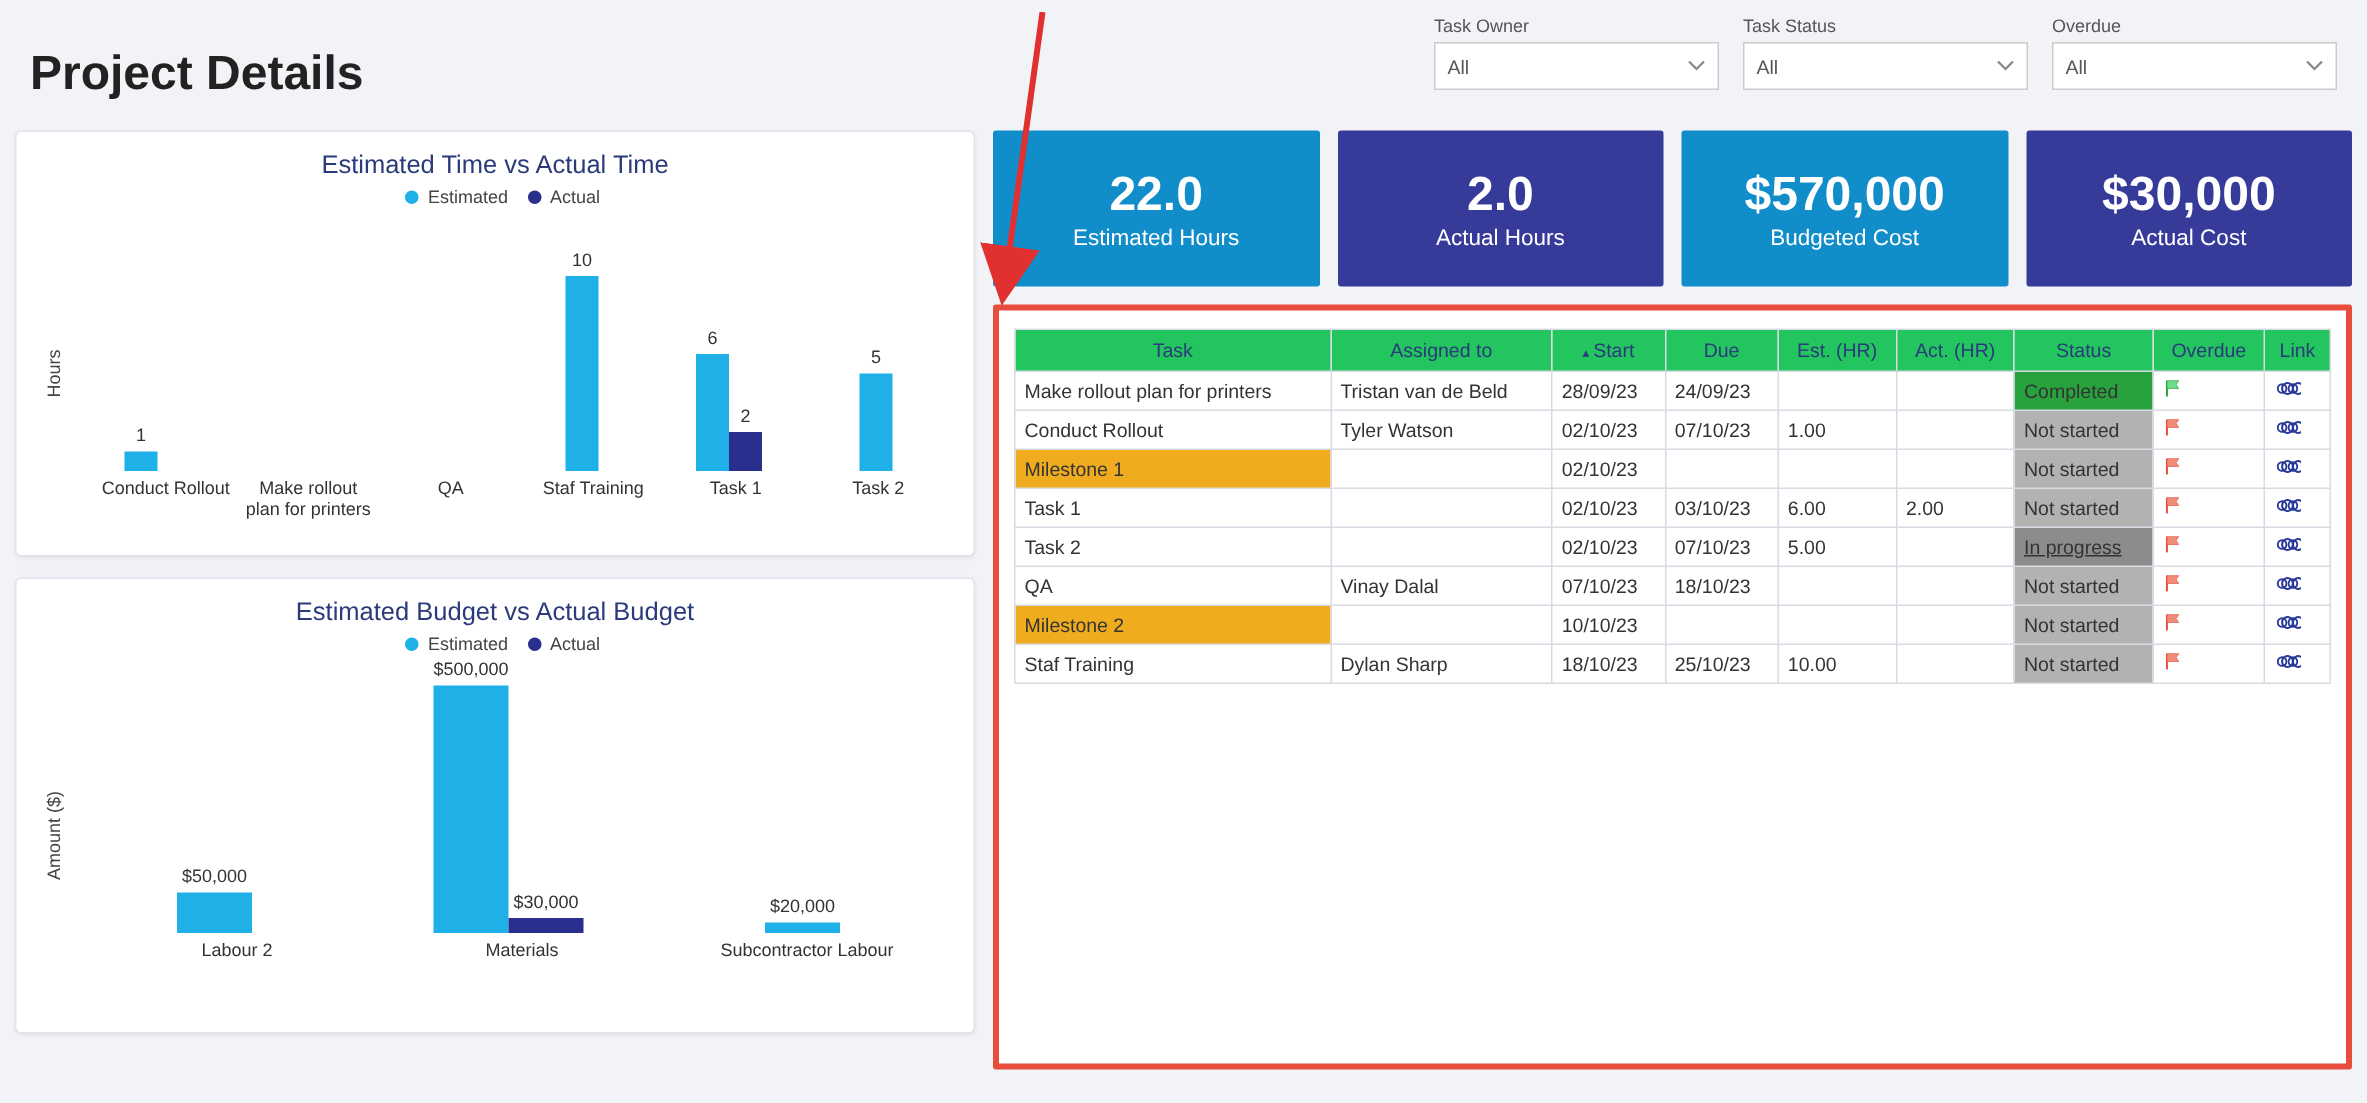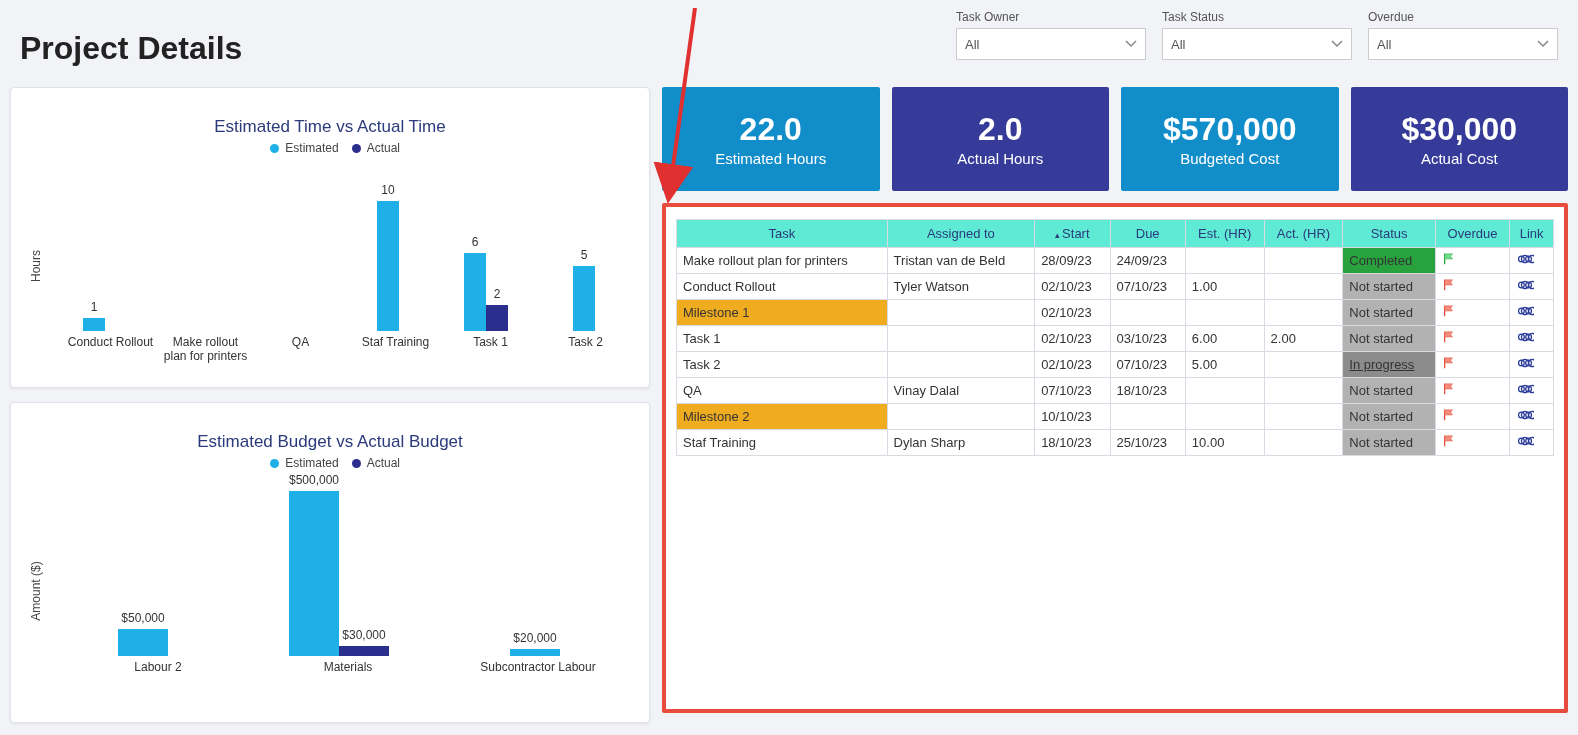--- a/index.html
+++ b/index.html
@@ -62,21 +62,21 @@
     border: 1px solid #e2e3ea;
     border-radius: 4px;
     box-shadow: 0 1px 3px rgba(0,0,0,0.08);
     padding: 10px 16px 16px 16px;
   }
   .chart-title {
     text-align: center;
     color: #2a3a7a;
     font-size: 17px;
     font-weight: 400;
-    margin-top: 19px;
+    margin-top: 2px;
     margin-bottom: 4px;
   }
   .legend { text-align: center; font-size: 12px; color: #444; margin-bottom: 6px; }
   .swatch { display: inline-block; width: 9px; height: 9px; border-radius: 50%; vertical-align: middle; margin: 0 3px 0 10px; }
   .swatch.est { background: #1eb0e6; }
   .swatch.act { background: #2a2f8e; }
   .chart-area {
     display: flex;
     height: 210px;
   }
@@ -140,21 +140,21 @@
     padding: 12px 10px;
     position: relative;
     overflow: auto;
   }
   table.task-table {
     width: 100%;
     border-collapse: collapse;
     font-size: 13px;
   }
   table.task-table th {
-    background: #5eead4;
+    background: #22c55e;
     color: #2a3a7a;
     font-weight: 400;
     padding: 6px 6px;
     border: 1px solid #d9dbe4;
     text-align: center;
     white-space: nowrap;
     font-size: 13px;
   }
   table.task-table th.sort-col::before { content:"▴ "; font-size: 9px; color:#2a3a7a; }
   table.task-table td {

